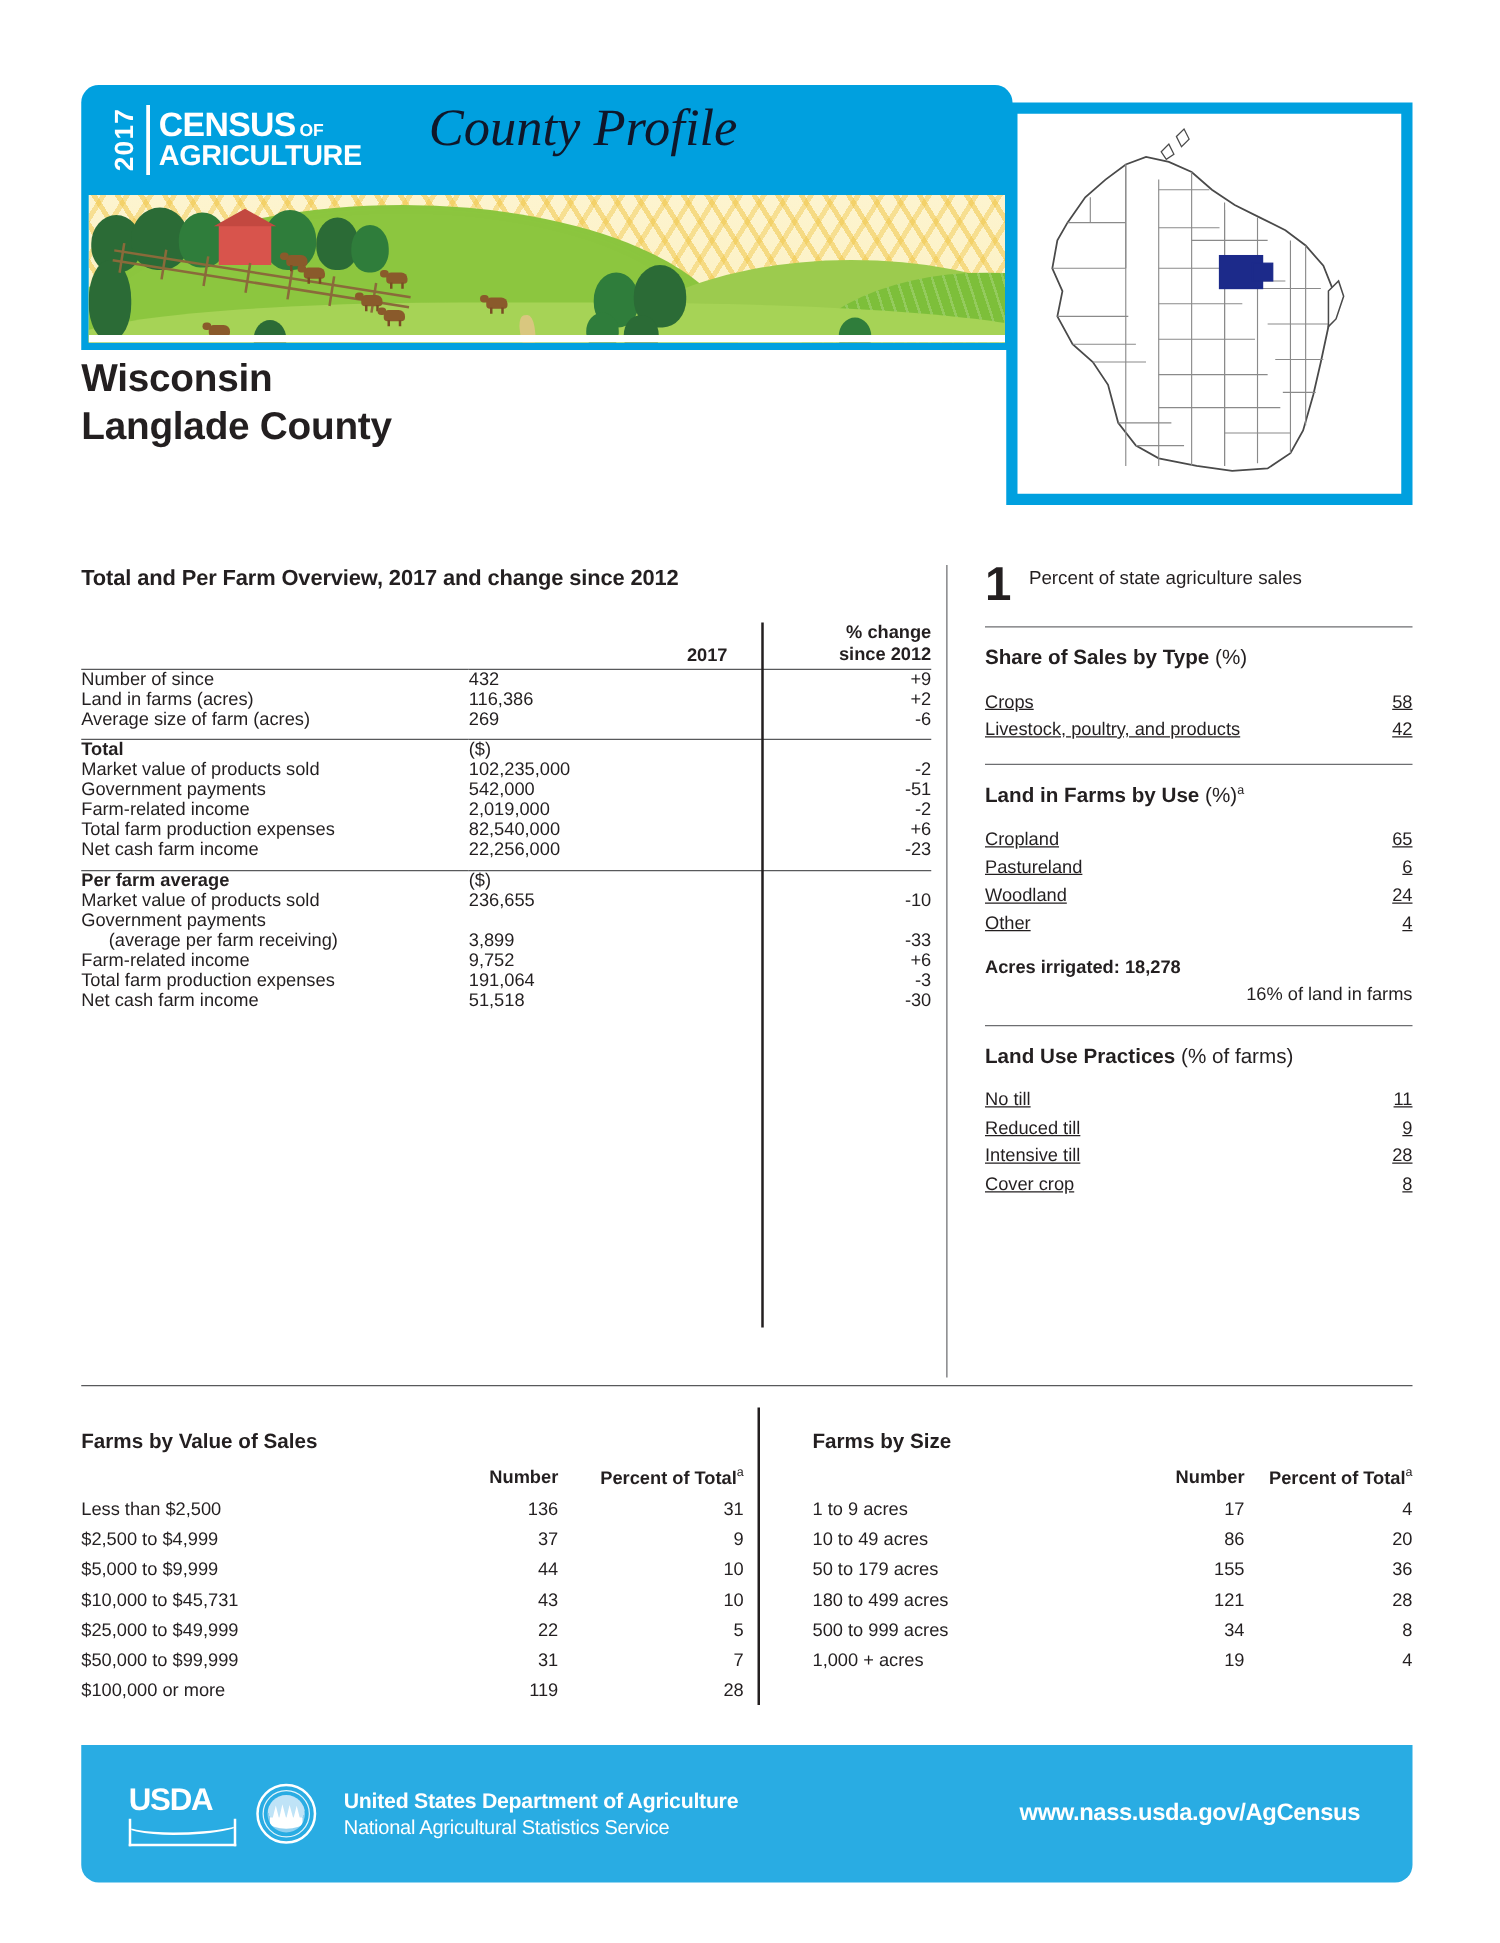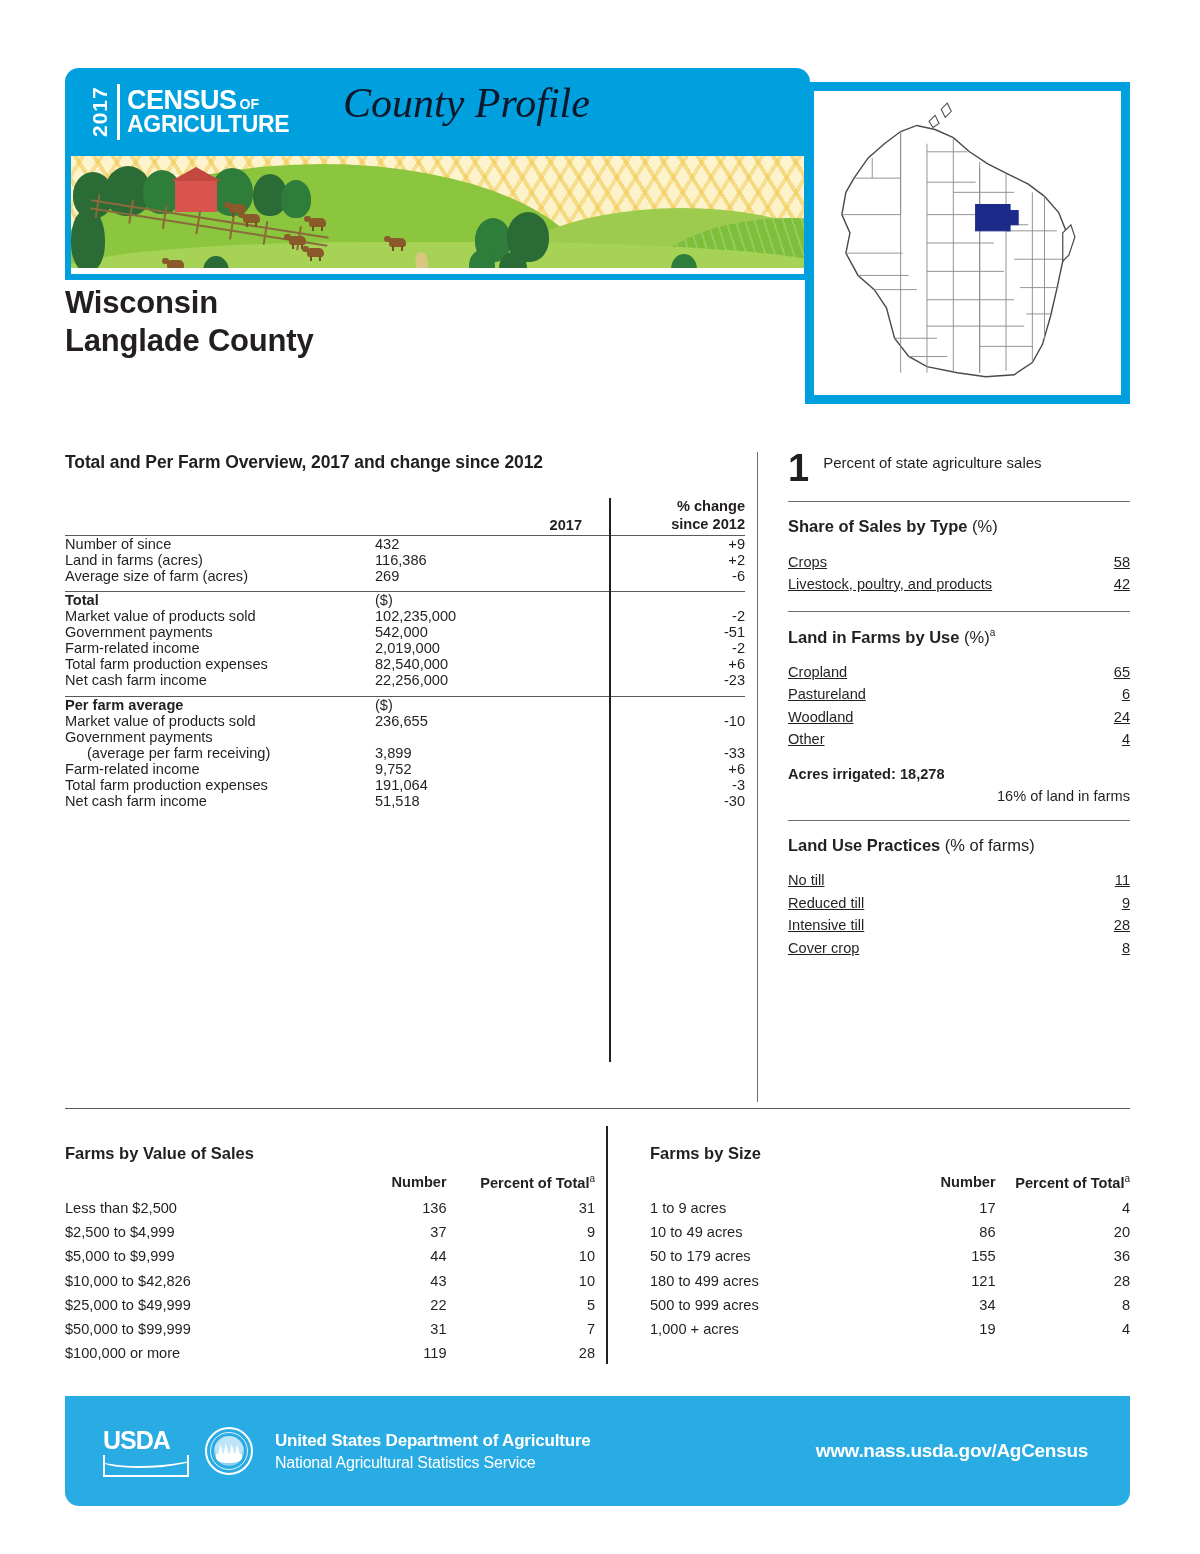--- a/index.html
+++ b/index.html
@@ -688,21 +688,21 @@
         <td class="l">$2,500 to $4,999</td>
         <td>37</td>
         <td>9</td>
       </tr>
       <tr>
         <td class="l">$5,000 to $9,999</td>
         <td>44</td>
         <td>10</td>
       </tr>
       <tr>
-        <td class="l">$10,000 to $42,826</td>
+        <td class="l">$10,000 to $45,731</td>
         <td>43</td>
         <td>10</td>
       </tr>
       <tr>
         <td class="l">$25,000 to $49,999</td>
         <td>22</td>
         <td>5</td>
       </tr>
       <tr>
         <td class="l">$50,000 to $99,999</td>

